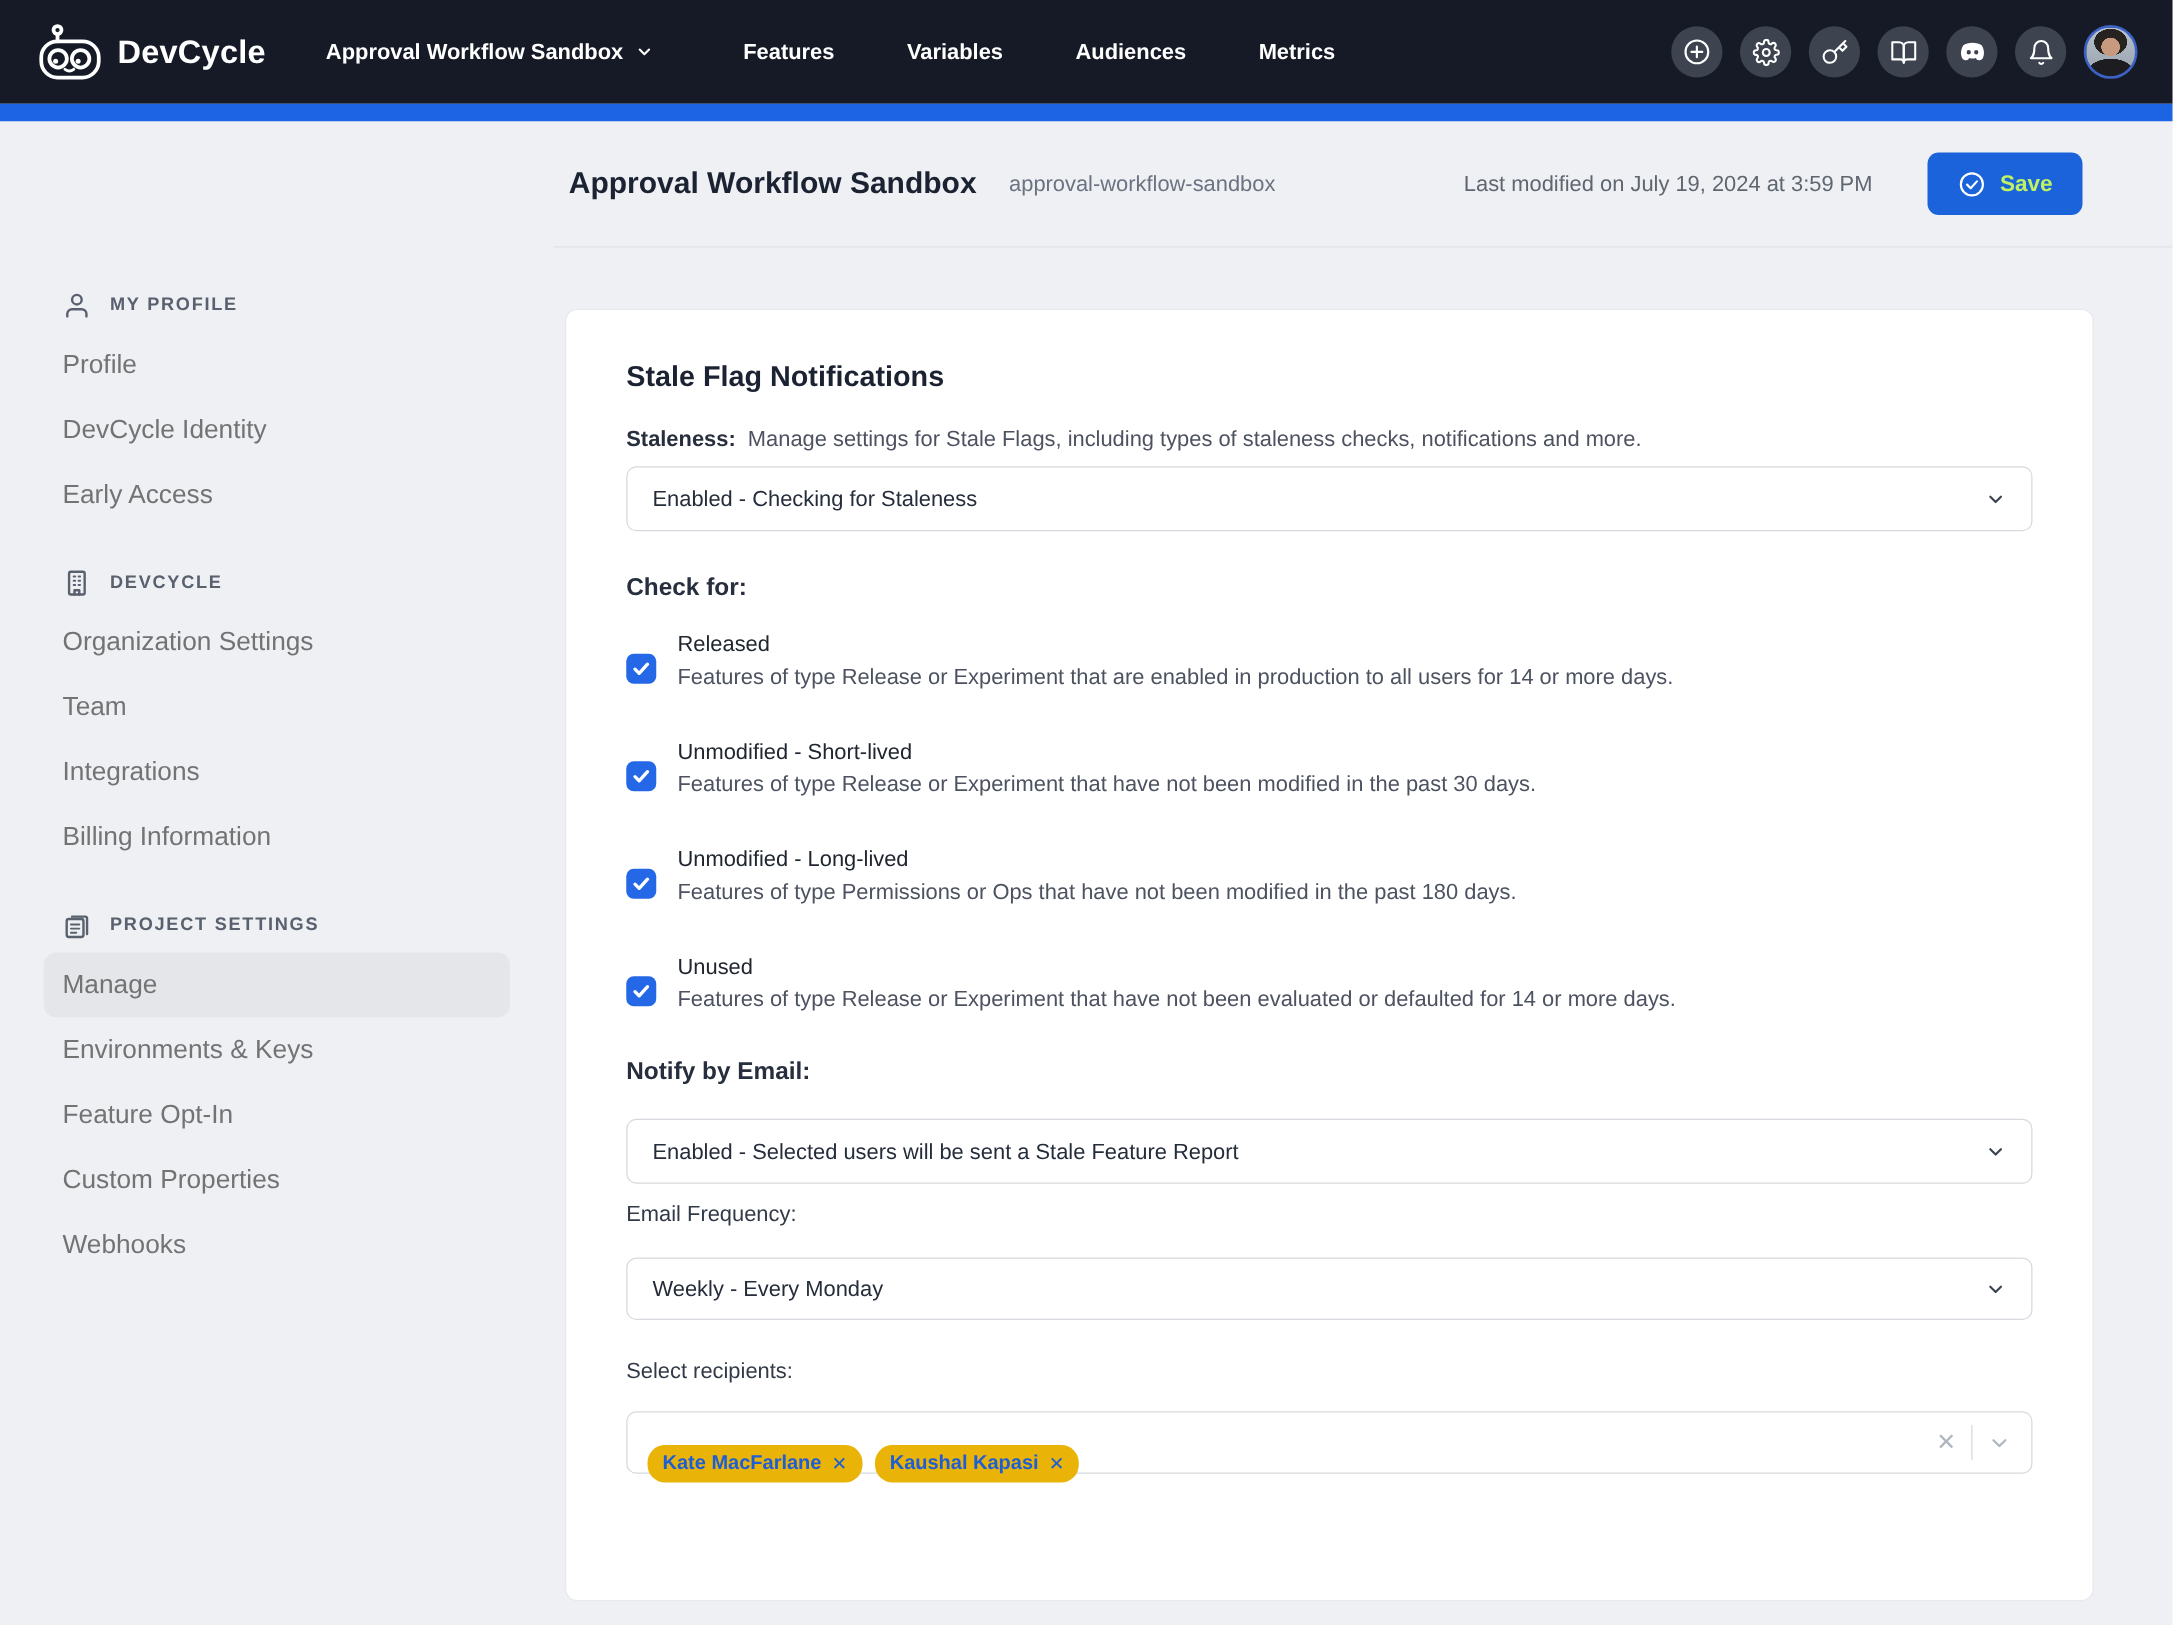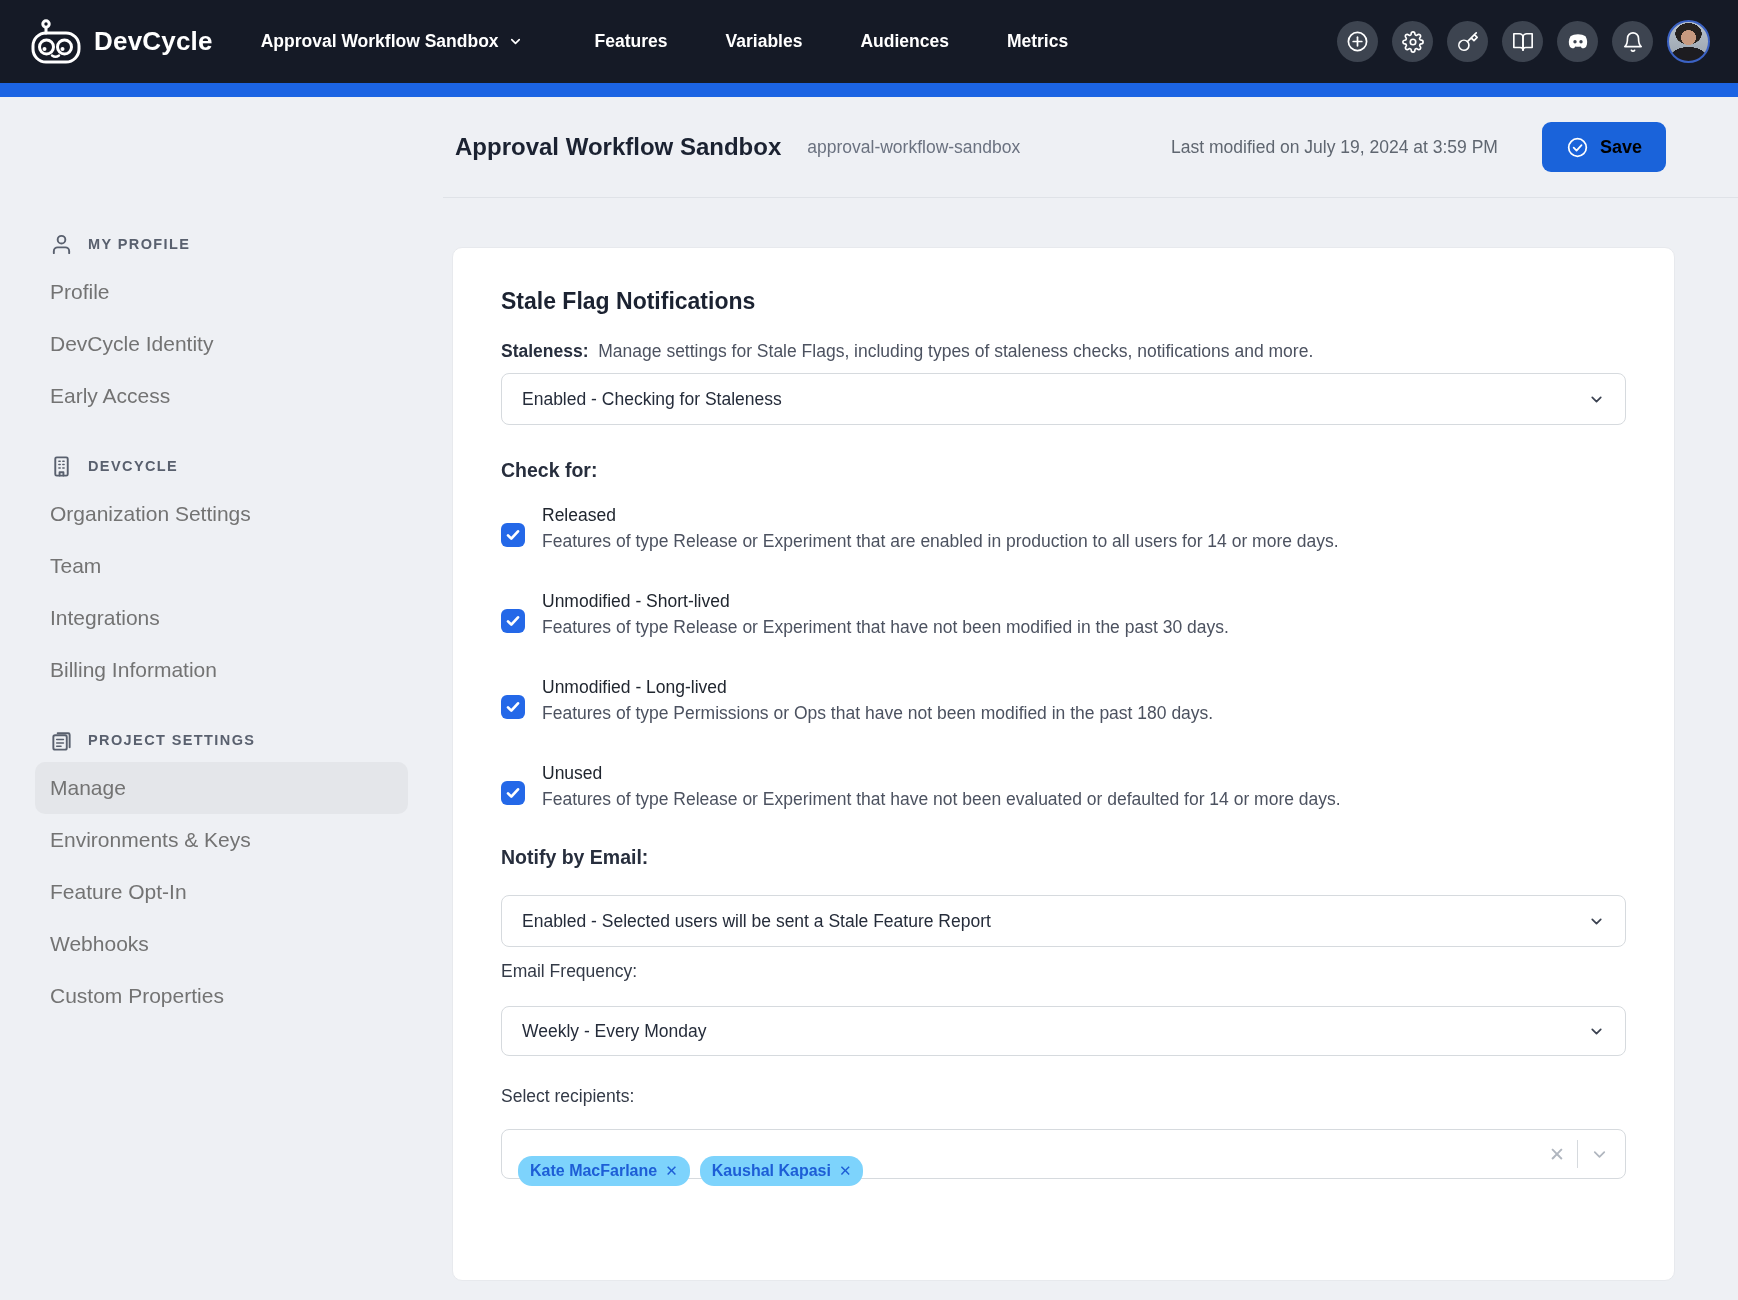--- a/index.html
+++ b/index.html
@@ -48,21 +48,21 @@
   .page-header { position:absolute; top:97px; left:0; right:0; height:101px; }
   .page-header-inner {
     margin-left:443px; height:100%; border-bottom:1px solid #dfe2e7;
     display:flex; align-items:center; padding:0 72px 0 12px;
   }
   .page-title { font-size:24px; font-weight:700; color:#1b2231; }
   .page-slug { font-size:17.5px; color:#6b7280; margin-left:26px; }
   .last-modified { margin-left:auto; font-size:17.5px; color:#5f6670; margin-right:44px; }
   .save-btn {
     display:flex; align-items:center; gap:11px;
-    background:#1a63da; color:#000000; border:none; border-radius:9px;
+    background:#1a63da; color:#bef264; border:none; border-radius:9px;
     height:50px; padding:0 24px; font-size:18px; font-weight:700;
     font-family:inherit; cursor:pointer;
   }
 
   
   .sidebar { position:absolute; left:35px; top:222px; width:373px; }
   .side-sec {
     display:flex; align-items:center; gap:15px; height:44px;
     padding-left:15px; color:#59606e; font-size:14.5px; font-weight:700;
     letter-spacing:1.4px;
@@ -100,21 +100,21 @@
   }
   .check-label { font-size:17.5px; color:#20262f; line-height:26px; }
   .check-desc  { font-size:17.5px; color:#4c5260; line-height:26px; }
   .field-label { margin-top:14px; font-size:17.5px; color:#333a47; }
   .select.tight { margin-top:24px; height:50px; }
   .recipients-box {
     margin-top:22px; height:50px; border:1px solid #d6dade; border-radius:8px;
     display:flex; align-items:center; padding:0 16px; background:#fff;
   }
   .tag {
-    display:flex; align-items:center; gap:8px; background:#7dd3fc; color:#1d5ed6;
+    display:flex; align-items:center; gap:8px; background:#eab308; color:#1d5ed6;
     font-size:16px; font-weight:600; border-radius:14px; height:30px;
     padding:0 12px; margin-right:10px; cursor:default;margin-top:33px;
   }
   .tag .x { font-size:15px; cursor:pointer; }
   .rec-controls { margin-left:auto; display:flex; align-items:center; gap:12px; }
   .rec-x { color:#b0b6bf; font-size:19px; cursor:pointer; line-height:1; }
   .rec-div { width:1px; height:28px; background:#d6dade; }
   .rec-chev { color:#b0b6bf; cursor:pointer; }
 </style>
 </head>
@@ -271,22 +271,22 @@
             <line x1="7" y1="14.5" x2="14" y2="14.5"></line>
             <line x1="7" y1="18" x2="11.5" y2="18"></line>
           </g>
       </svg>
     </span>
     <span>PROJECT SETTINGS</span>
   </div>
   <div class="side-item active">Manage</div>
   <div class="side-item">Environments &amp; Keys</div>
   <div class="side-item">Feature Opt-In</div>
+  <div class="side-item">Custom Properties</div>
   <div class="side-item">Webhooks</div>
-  <div class="side-item">Custom Properties</div>
 </nav>
 
 <main class="card">
   <h2 class="card-title">Stale Flag Notifications</h2>
 
   <p class="desc-line">
     <b>Staleness:</b>&nbsp;
     <span>Manage settings for Stale Flags, including types of staleness checks, notifications and more.</span>
   </p>
 

